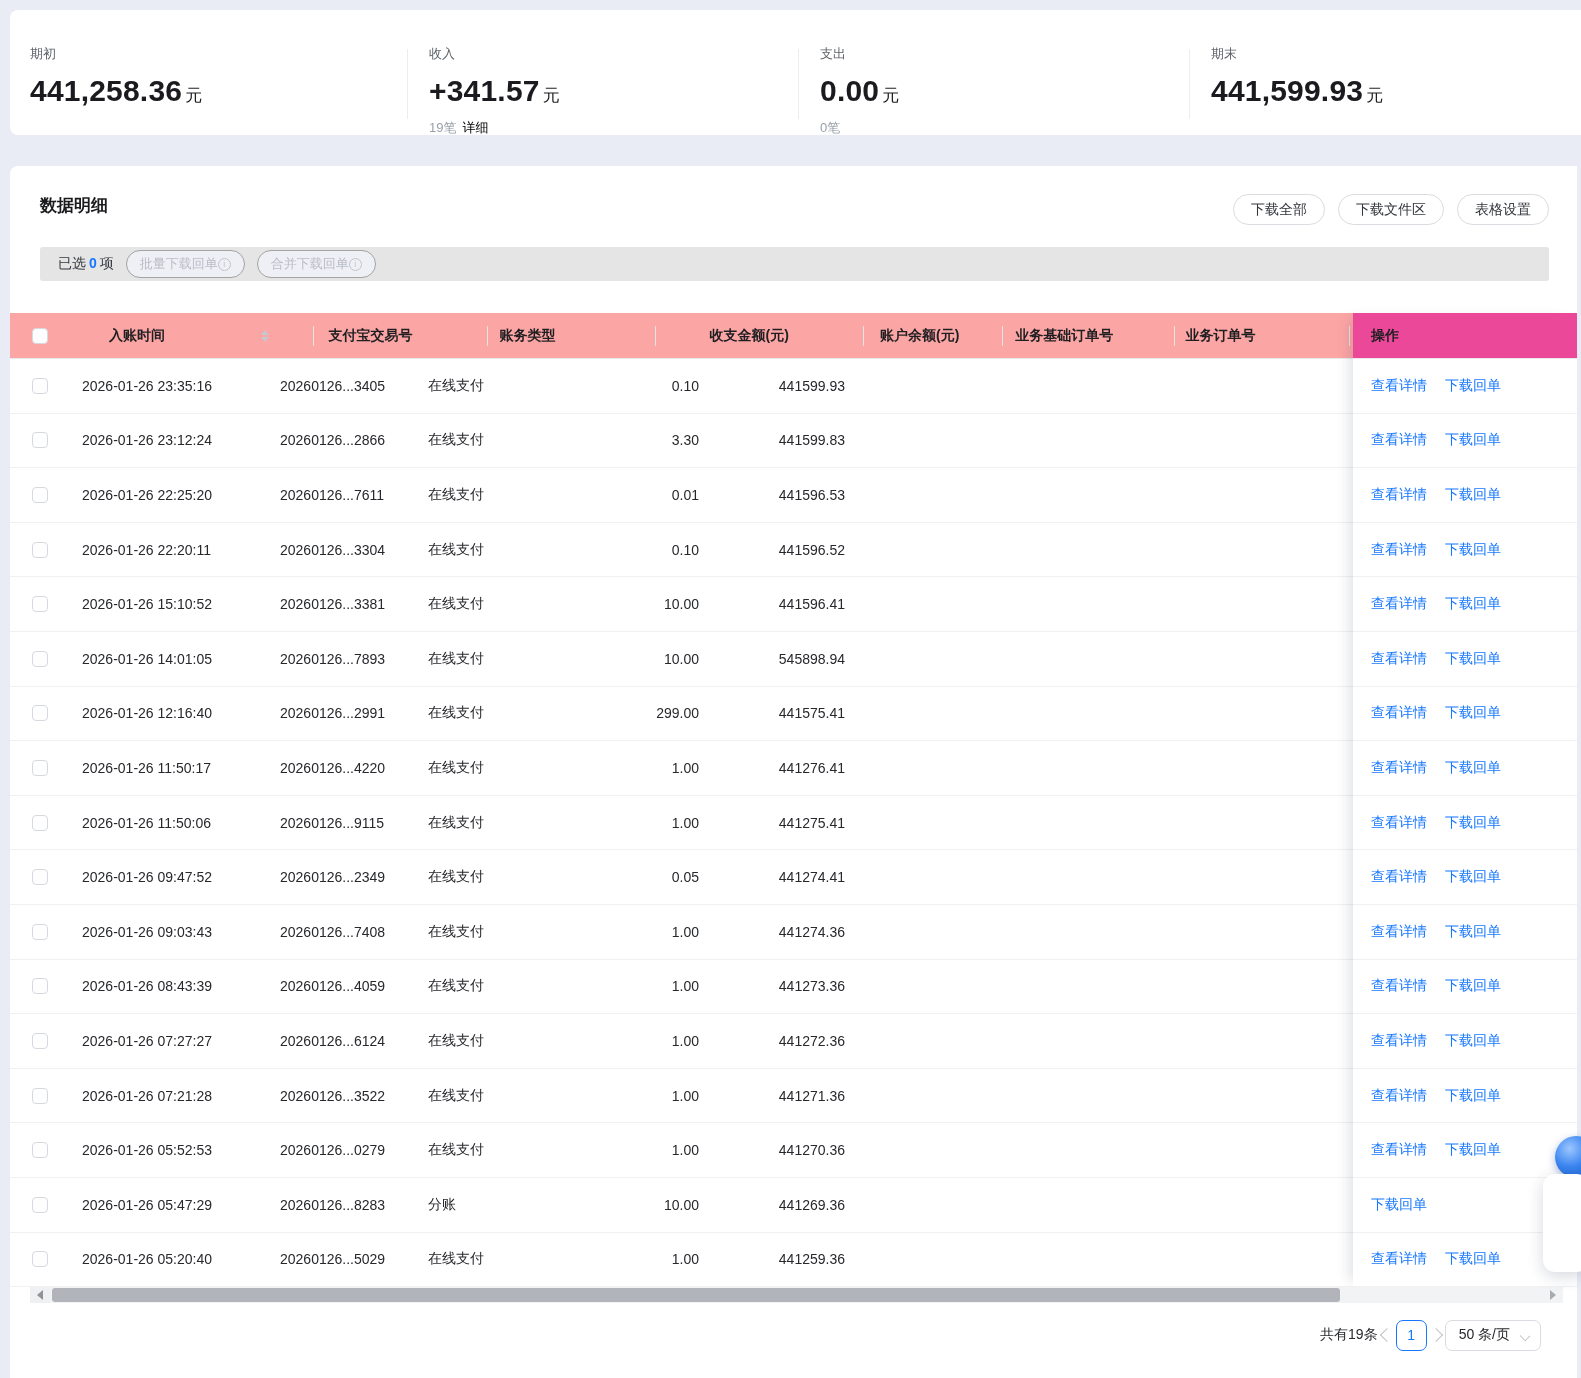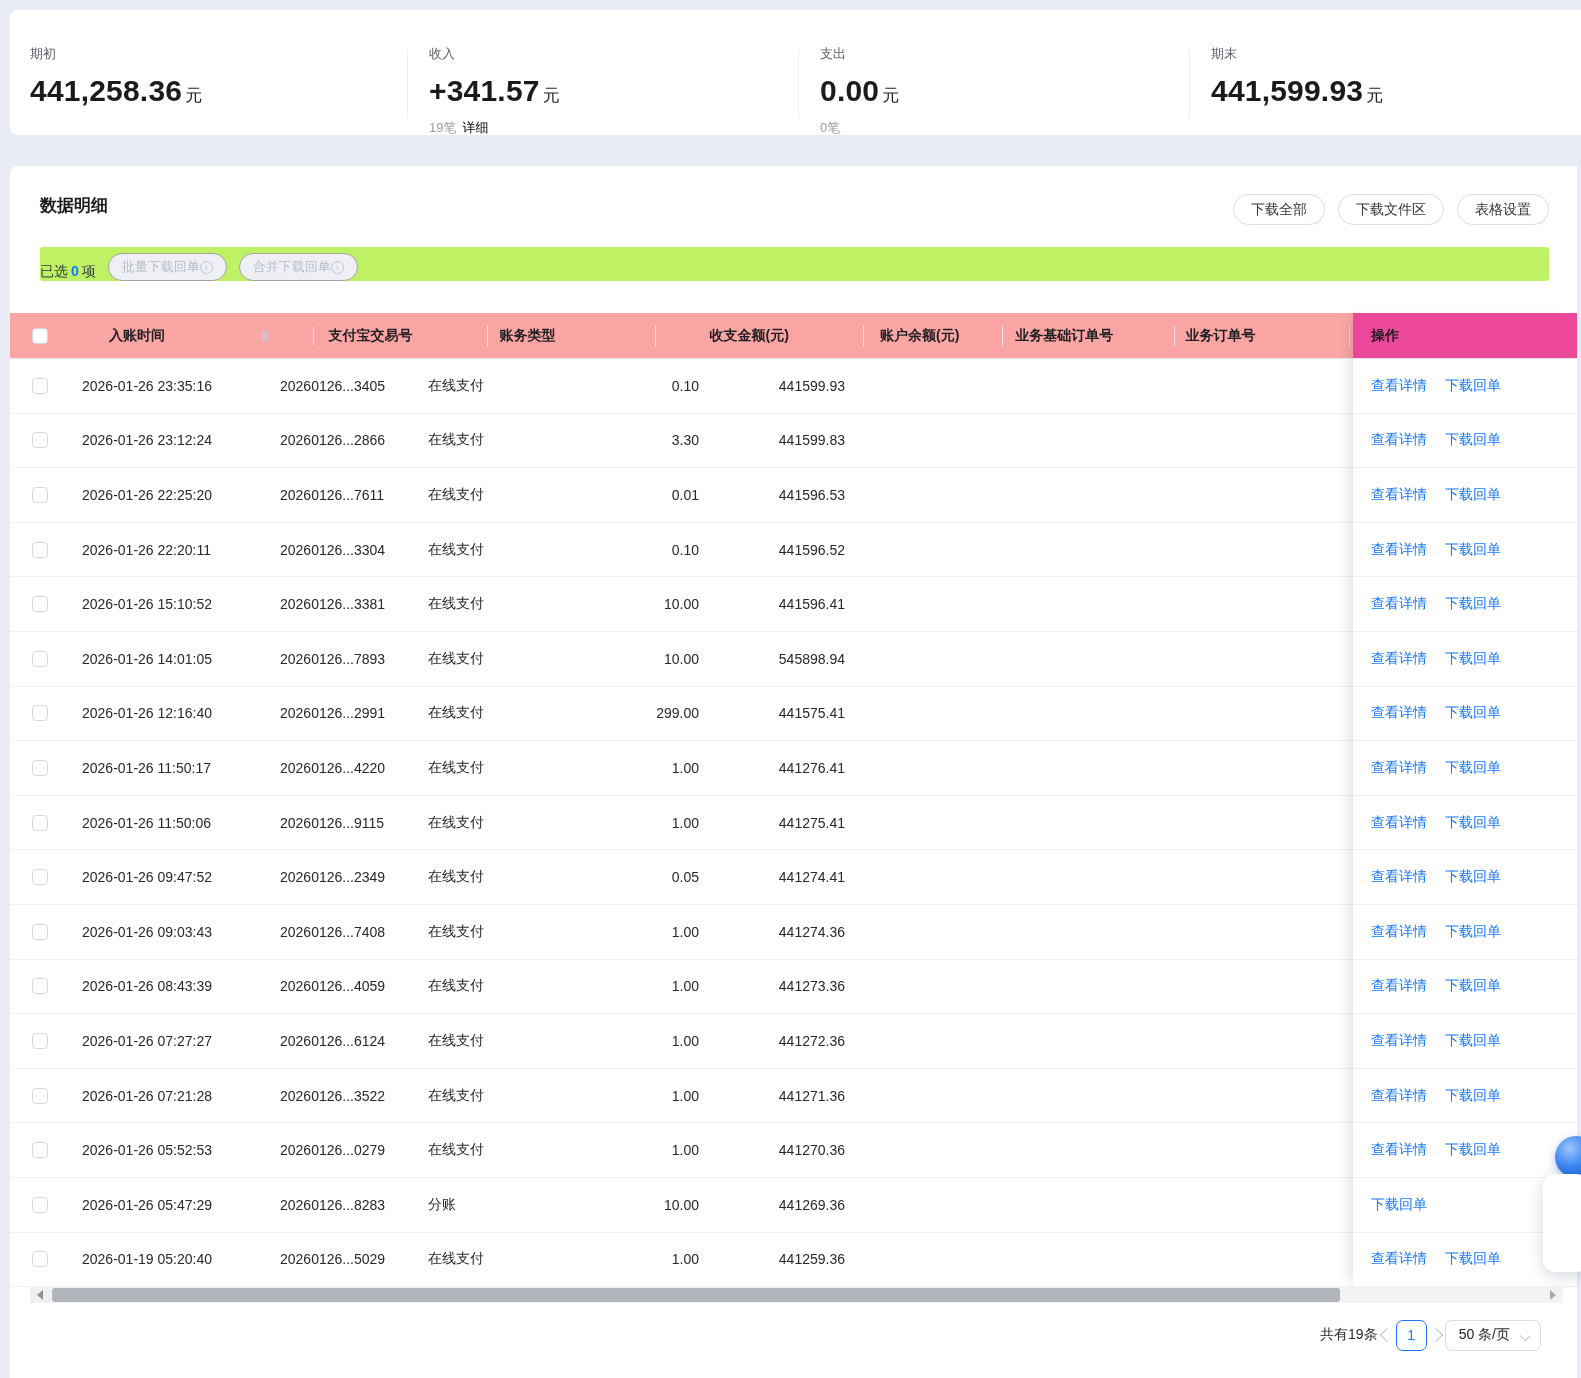--- a/index.html
+++ b/index.html
@@ -43,22 +43,22 @@
   .panel-title { font-size: 17px; font-weight: 600; color: #1b1b1f; line-height: 24px; }
   .toolbar { display: flex; gap: 13px; }
   .pill-btn {
     height: 31px; padding: 0 17px; border: 1px solid #d9dce1; border-radius: 17px;
     background: #fff; font-size: 14px; color: #33363c; display: flex; align-items: center;
     cursor: pointer; white-space: nowrap;
   }
 
   
   .select-bar {
-    margin: 22px 28px 0 30px; height: 34px; background: #bef264; border-radius: 3px;
-    display: flex; align-items: flex-end; gap: 12px;
+    margin: 22px 28px 0 30px; height: 34px; background: #e5e5e5; border-radius: 3px;
+    display: flex; align-items: center; padding-left: 18px; gap: 12px;
   }
   .sel-text { font-size: 14px; color: #33363c; }
   .sel-count { color: #1677ff; font-weight: 600; padding: 0 3px; }
   .dis-btn {
     height: 28px; padding: 0 13px; border-radius: 15px;
     background: #eef0f6; border: 1px solid #a3a3a3; color: #b9bdc6;
     font-size: 13px; display: flex; align-items: center; cursor: not-allowed;
   }
   .info-circle {
     width: 13px; height: 13px; border: 1px solid #c0c4cc; border-radius: 50%;
@@ -447,21 +447,21 @@
     <div class="tcell c5">441269.36</div>
     <div class="tcell c6"></div>
     <div class="tcell c7"></div>
     <div class="tcell c8"></div>
     <div class="tcell c9"></div>
   </div>
         <div class="trow">
     <div class="tcell c0">
             <span class="checkbox"></span>
           </div>
-    <div class="tcell c1">2026-01-19 05:20:40</div>
+    <div class="tcell c1">2026-01-26 05:20:40</div>
     <div class="tcell c2">20260126...5029</div>
     <div class="tcell c3">在线支付</div>
     <div class="tcell c4">1.00</div>
     <div class="tcell c5">441259.36</div>
     <div class="tcell c6"></div>
     <div class="tcell c7"></div>
     <div class="tcell c8"></div>
     <div class="tcell c9"></div>
   </div>
       </div>

